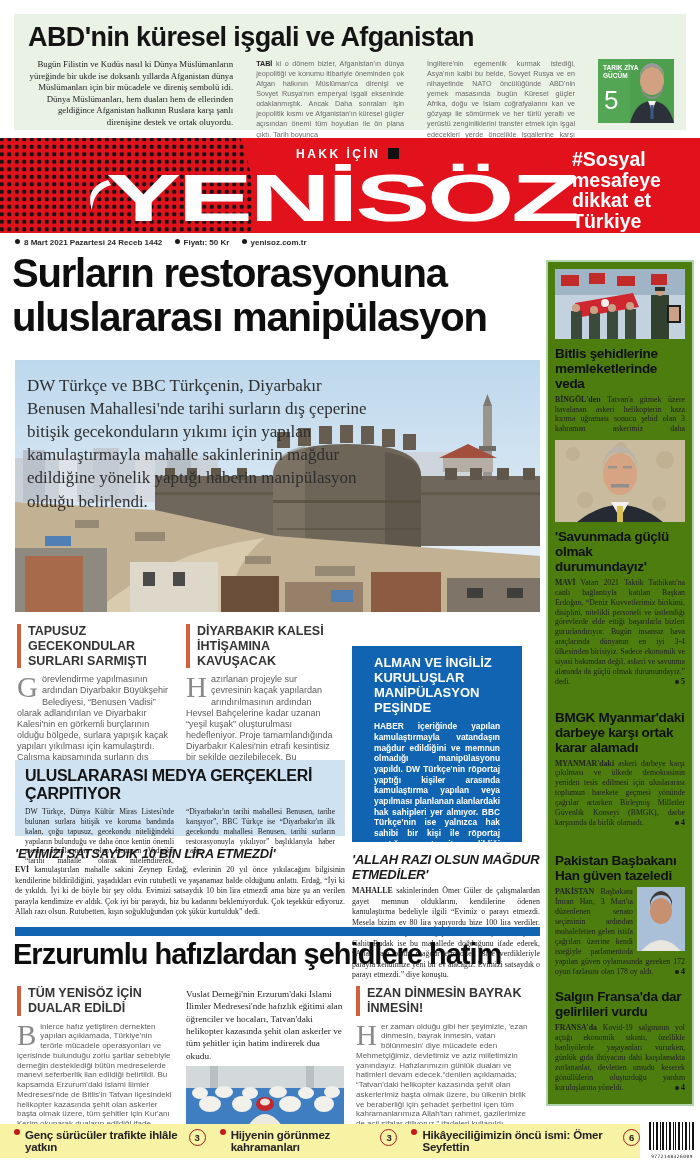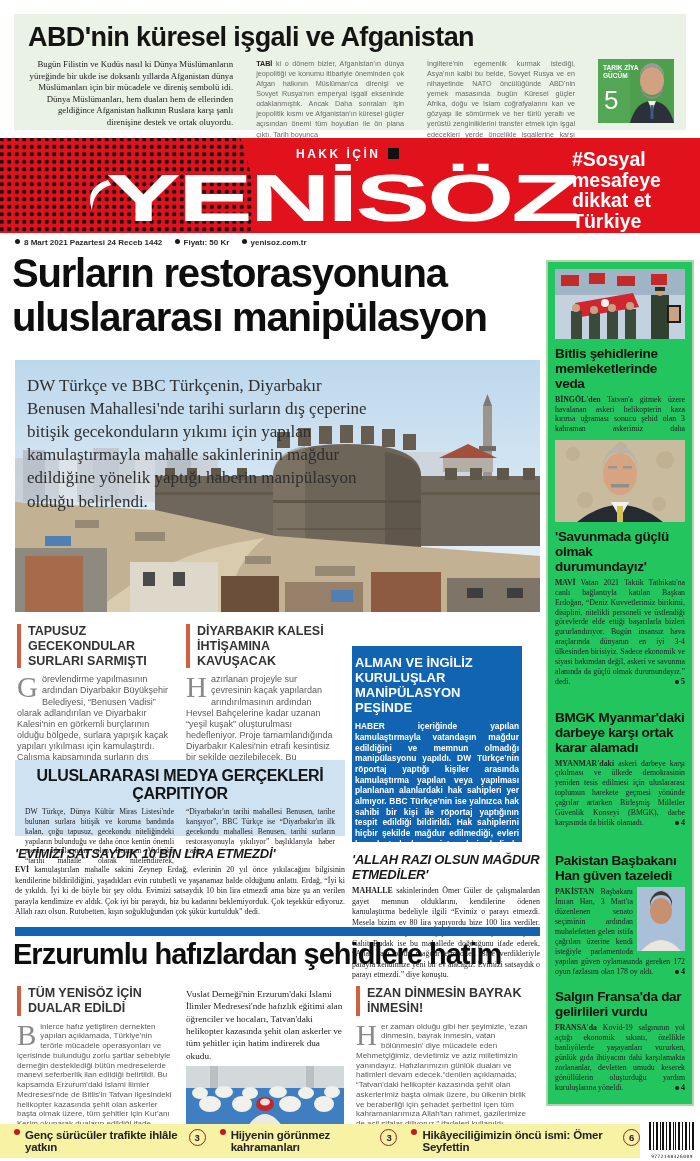--- a/index.html
+++ b/index.html
@@ -32,39 +32,39 @@
   #dateline span.seg{margin-right:10px;}
   
   #mainhead{left:12px;top:252px;width:534px;font-size:40px;line-height:1.09;font-weight:800;letter-spacing:-1.2px;color:#0e0e0e;}
   #photo{left:15px;top:360px;width:525px;height:252px;overflow:hidden;}
   #lead{left:27px;top:374px;width:352px;font-family:"Liberation Serif",serif;font-size:17px;line-height:1.36;color:#2e2e2e;}
   .kicker{border-left:4px solid #d2603d;padding-left:7px;font-size:12.5px;line-height:1.18;font-weight:800;color:#333;margin-bottom:6px;}
   .subbody{font-size:9px;line-height:1.24;color:#5b5b5b;text-align:left;}
   .dropcap{float:left;font-size:29px;line-height:.82;font-weight:400;color:#8a8a8a;margin:2px 4px 0 0;font-family:"Liberation Serif",serif;}
   #sub1{left:17px;top:624px;width:155px;}
   #sub2{left:186px;top:624px;width:152px;}
-  #bluebox{left:352px;top:646px;width:170px;height:196px;background:#1164b2;color:#fff;padding:9px 3px;box-sizing:border-box;}
+  #bluebox{left:352px;top:646px;width:170px;height:196px;background:#1164b2;color:#fff;padding:9px 22px;box-sizing:border-box;}
   .bb-title{font-size:13px;line-height:1.16;font-weight:800;margin-bottom:6px;}
   .bb-body{font-size:8.4px;line-height:1.27;text-align:justify;font-weight:600;}
   #mediabox{left:15px;top:760px;width:330px;height:76px;background:#cfe2f2;padding:7px 10px;box-sizing:border-box;}
-  .mb-title{font-size:16px;font-weight:800;color:#141414;letter-spacing:-.3px;margin-bottom:4px;text-align:center;}
+  .mb-title{font-size:16px;font-weight:800;color:#141414;letter-spacing:-.3px;margin-bottom:4px;}
   .mb-body{columns:2;column-gap:12px;font-family:"Liberation Serif",serif;font-size:7.6px;line-height:1.3;text-align:justify;color:#222;}
   .qtitle{font-style:italic;font-weight:700;font-size:13px;color:#1a1a1a;margin-bottom:4px;letter-spacing:-.2px;}
   .qbody{font-family:"Liberation Serif",serif;font-size:7.9px;line-height:1.33;text-align:justify;color:#222;}
   #q1{left:15px;top:846px;width:330px;}
   #q2{left:352px;top:852px;width:188px;}
   
   #band2{left:15px;top:927px;width:525px;height:9px;background:#1164b2;}
   #head2{left:13px;top:938px;width:530px;font-size:29px;font-weight:800;letter-spacing:-1px;color:#0e0e0e;}
   #e1{left:17px;top:986px;width:156px;}
   #e2{left:186px;top:988px;width:158px;}
   #e3{left:356px;top:986px;width:180px;}
   .e2text{font-family:"Liberation Serif",serif;font-size:9.2px;line-height:1.34;color:#222;}
   
-  #side{left:546px;top:260px;width:148px;height:846px;border:2px solid #b0d4ab;box-sizing:border-box;background:#22c55e;
+  #side{left:546px;top:260px;width:148px;height:846px;border:2px solid #b0d4ab;box-sizing:border-box;background:#4d7c0f;
         padding:7px;display:flex;flex-direction:column;gap:7px;overflow:hidden;}
   .sbitem{overflow:hidden;}
   .sbtitle{font-size:13.5px;line-height:1.1;font-weight:800;color:#101010;margin:4px 0 3px;letter-spacing:-.3px;}
   .sbbody{font-family:"Liberation Serif",serif;font-size:7.8px;line-height:1.28;color:#222;text-align:justify;}
   .pg{float:right;font-weight:700;font-size:8px;color:#111;}
   .pg .dot{width:4px;height:4px;margin:0 2px 0 0;}
   .floatimg{float:right;margin:0 0 2px 4px;}
   
   #bbar{left:0;top:1124px;width:640px;height:34px;background:#f8f2a4;display:flex;align-items:center;padding-left:14px;box-sizing:border-box;gap:14px;}
   .bbitem{display:flex;font-size:11.5px;font-weight:700;color:#222;letter-spacing:-.2px;}

